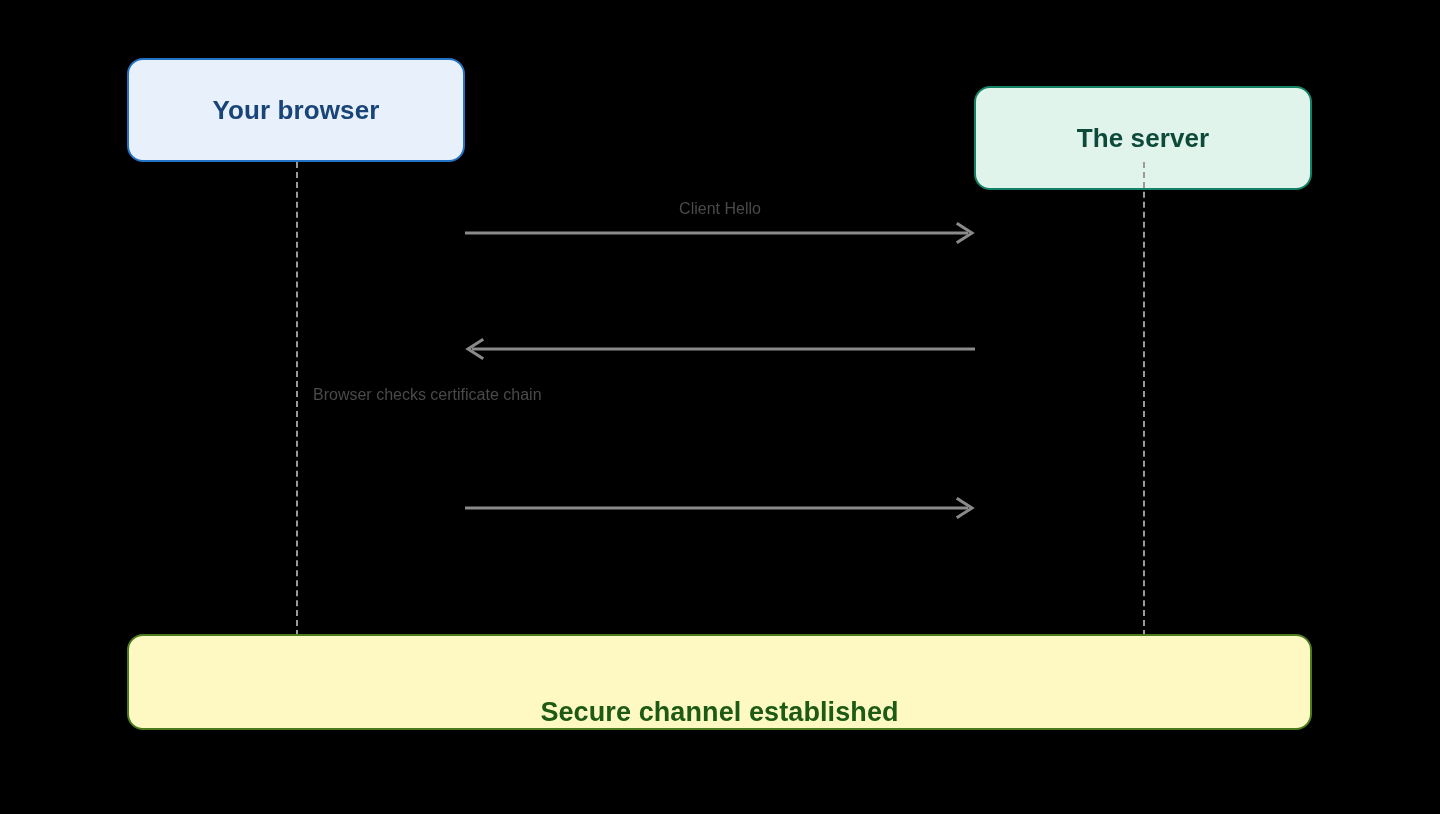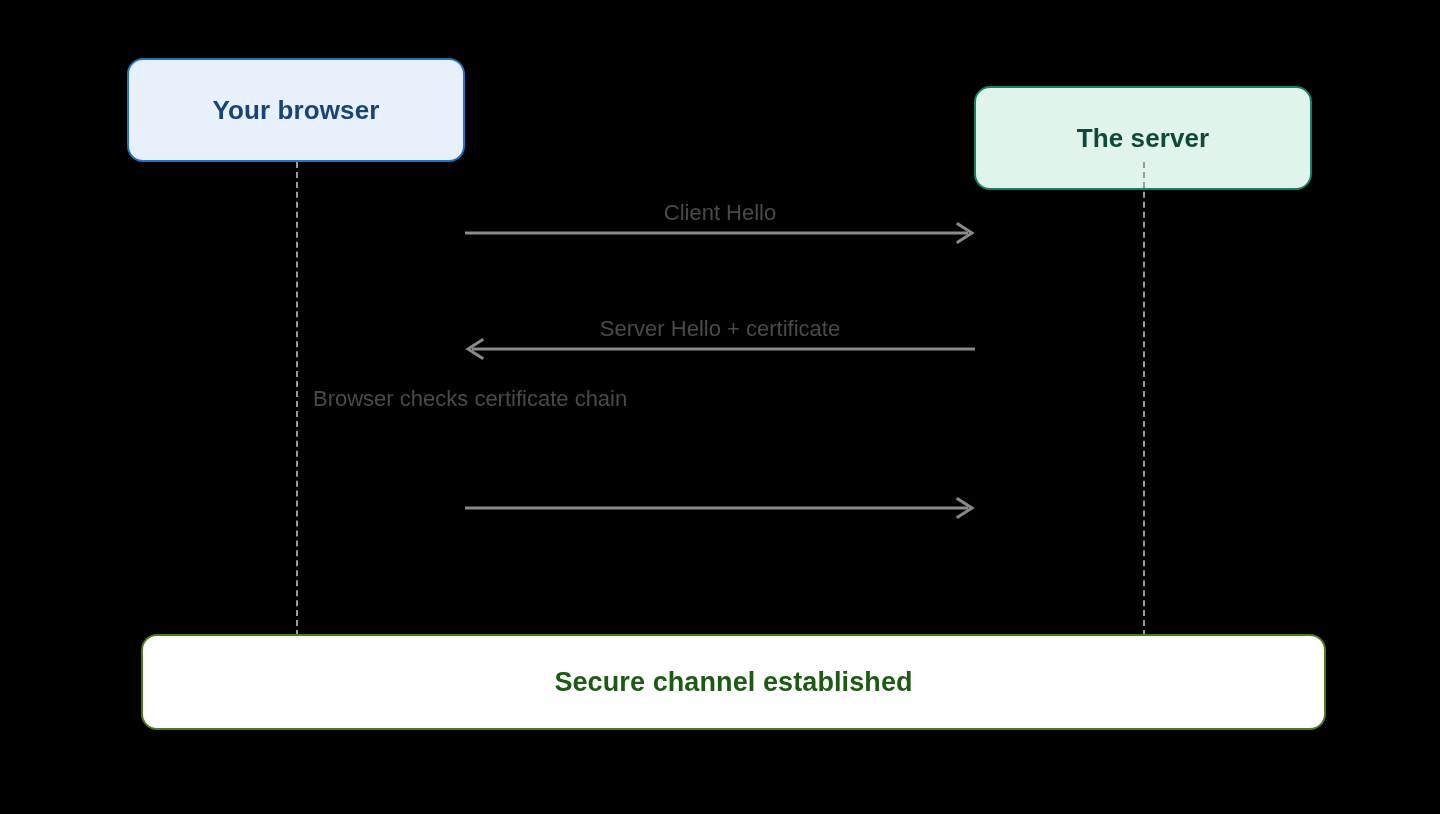--- a/index.html
+++ b/index.html
@@ -65,21 +65,21 @@
     width: 0px;
     height: 474px;
     border-left: 2px dashed #9a9a9a;
   }
   .lifeline.left  { left: 296px; }
   .lifeline.right { left: 1143px; }
 
   
   .msg-label {
     position: absolute;
-    font-size: 22px;
+    font-size: 16px;
     color: #4a4a4a;
     white-space: nowrap;
     text-align: center;
   }
   .msg-label.centered {
     left: 465px;
     width: 510px;
   }
   .msg-label.note {
     left: 313px;
@@ -99,29 +99,28 @@
   
   .banner {
     position: absolute;
     box-sizing: border-box;
     left: 127px;
     top: 634px;
     width: 1185px;
     height: 96px;
     border-radius: 16px;
     border: 2px solid #4a7c1e;
-    background: #ffffff;
+    background: #fef9c3;
     display: flex;
-    align-items: center;
+    align-items: flex-end;
     justify-content: center;
     font-size: 27px;
     font-weight: 700;
     color: #1d5a14;
     letter-spacing: 0.1px;
-    margin-left: 14px;
   }
 </style>
 </head>
 <body>
 
 <div id="diagram">
 
   <div class="participant browser">
     <span>Your browser</span>
   </div>
@@ -146,21 +145,20 @@
     </g>
 
     <g>
       <line x1="465" y1="508" x2="968" y2="508" stroke="#8a8a8a" stroke-width="3"></line>
       <polyline points="958,499 972,508 958,517" fill="none" stroke="#8a8a8a" stroke-width="3" stroke-linecap="square"></polyline>
     </g>
   </svg>
 
   <div class="msg-label centered" style="top: 200px;">Client Hello</div>
 
-  <div class="msg-label centered" style="top: 316px;">Server Hello + certificate</div>
 
   <div class="msg-label note" style="top: 386px;">Browser checks certificate chain</div>
 
 
   <div class="banner">
     <span>Secure channel established</span>
   </div>
 
 </div>
 

